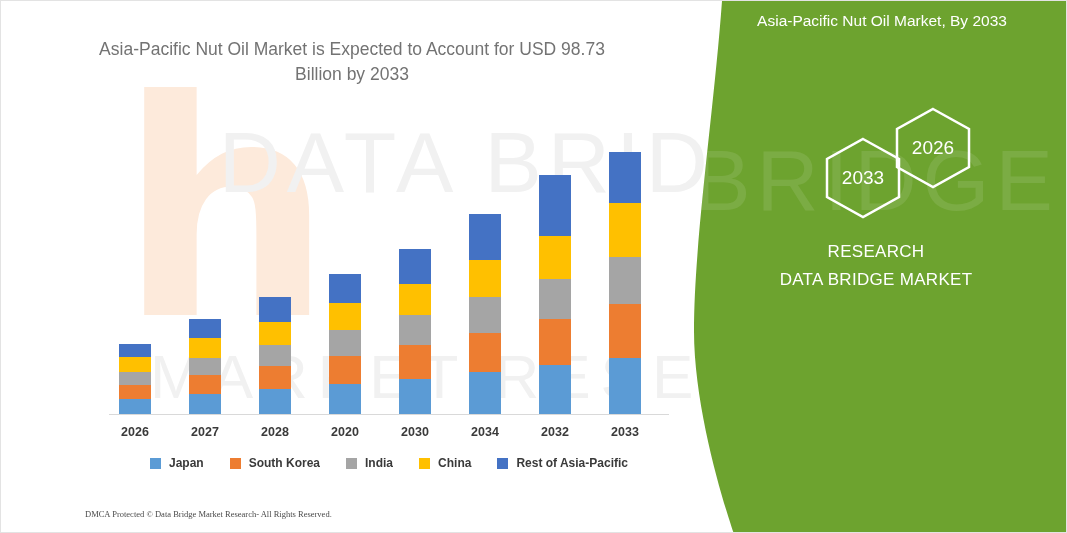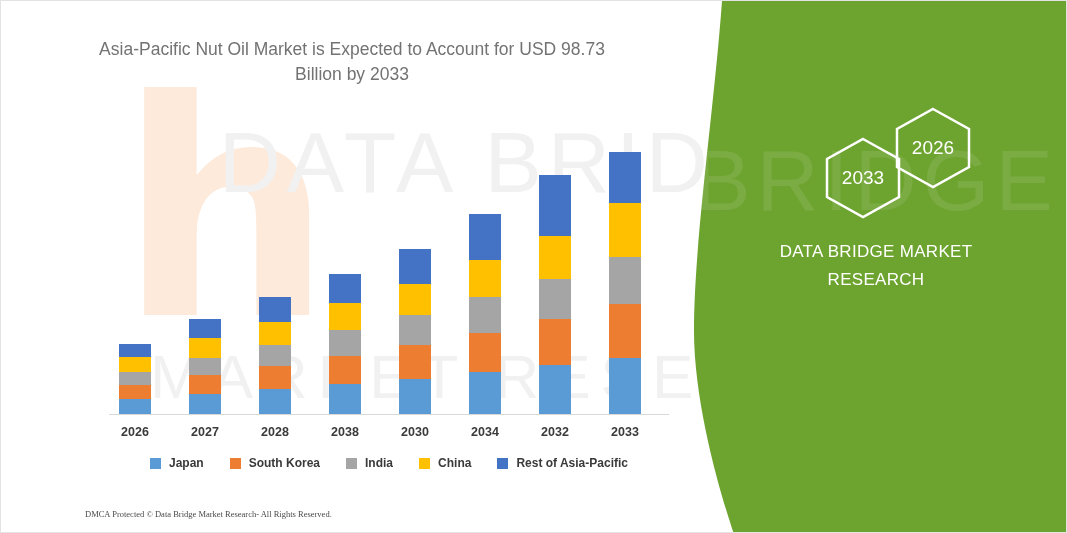--- a/index.html
+++ b/index.html
@@ -243,21 +243,21 @@
           <div class="seg" style="height: 54.468px; background: rgb(237, 125, 49);"></div>
           <div class="seg" style="height: 47.259px; background: rgb(165, 165, 165);"></div>
           <div class="seg" style="height: 53.4px; background: rgb(255, 192, 0);"></div>
           <div class="seg" style="height: 51.264px; background: rgb(68, 114, 196);"></div>
         </div>
       </div>
     <div id="ticks">
         <div class="tick-label" style="left: 104px;">2026</div>
         <div class="tick-label" style="left: 174px;">2027</div>
         <div class="tick-label" style="left: 244px;">2028</div>
-        <div class="tick-label" style="left: 314px;">2038</div>
+        <div class="tick-label" style="left: 314px;">2020</div>
         <div class="tick-label" style="left: 384px;">2030</div>
         <div class="tick-label" style="left: 454px;">2034</div>
         <div class="tick-label" style="left: 524px;">2032</div>
         <div class="tick-label" style="left: 594px;">2033</div>
       </div>
   </div>
 
   <div class="legend" id="legend">
       <div class="legend-item">
         <span class="legend-swatch" style="background: rgb(91, 155, 213);"></span>
@@ -280,34 +280,35 @@
         <span class="legend-label">Rest of Asia-Pacific</span>
       </div>
     </div>
 
   <div class="footer">
     <span>DMCA Protected © Data Bridge Market Research- All Rights Reserved.</span>
   </div>
 
   <div class="green-panel">
     <div class="panel-wm">BRIDGE</div>
+    <div class="panel-title">Asia-Pacific Nut Oil Market, By 2033</div>
 
     <div class="hex hex-2026">
       <svg width="84" height="84" viewBox="0 0 84 84" aria-hidden="true">
         <polygon points="42,3 78,23 78,61 42,81 6,61 6,23" fill="none" stroke="#ffffff" stroke-width="2.5"></polygon>
       </svg>
       <span>2026</span>
     </div>
 
     <div class="hex hex-2033">
       <svg width="84" height="84" viewBox="0 0 84 84" aria-hidden="true">
         <polygon points="42,3 78,23 78,61 42,81 6,61 6,23" fill="none" stroke="#ffffff" stroke-width="2.5"></polygon>
       </svg>
       <span>2033</span>
     </div>
 
     <div class="panel-brand">
+      <div>RESEARCH</div>
       <div>DATA BRIDGE MARKET</div>
-      <div>RESEARCH</div>
     </div>
   </div>
 
 </div>
 
 </body></html>

